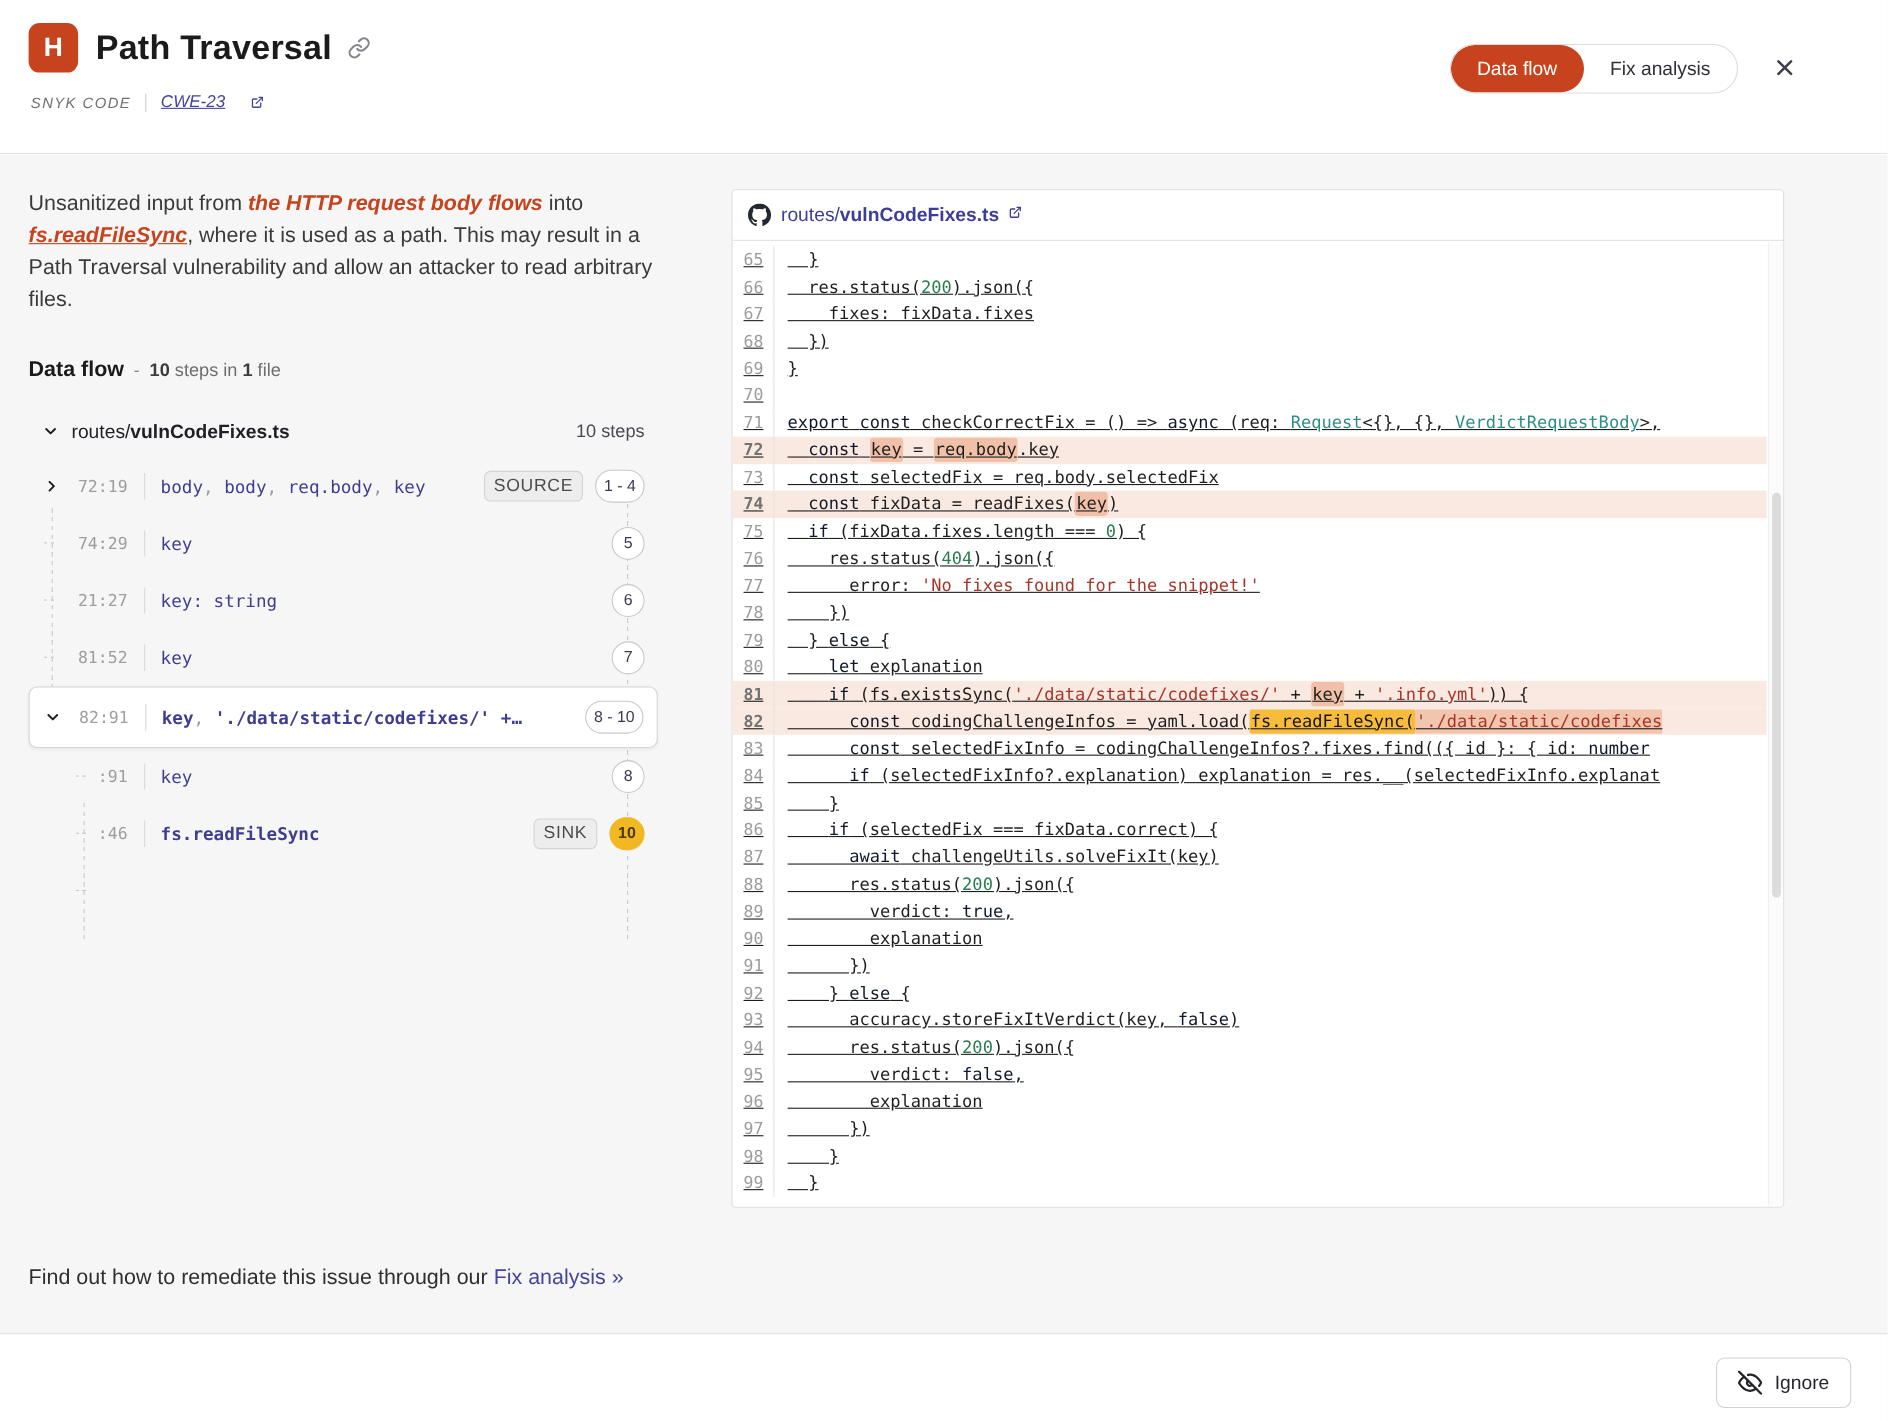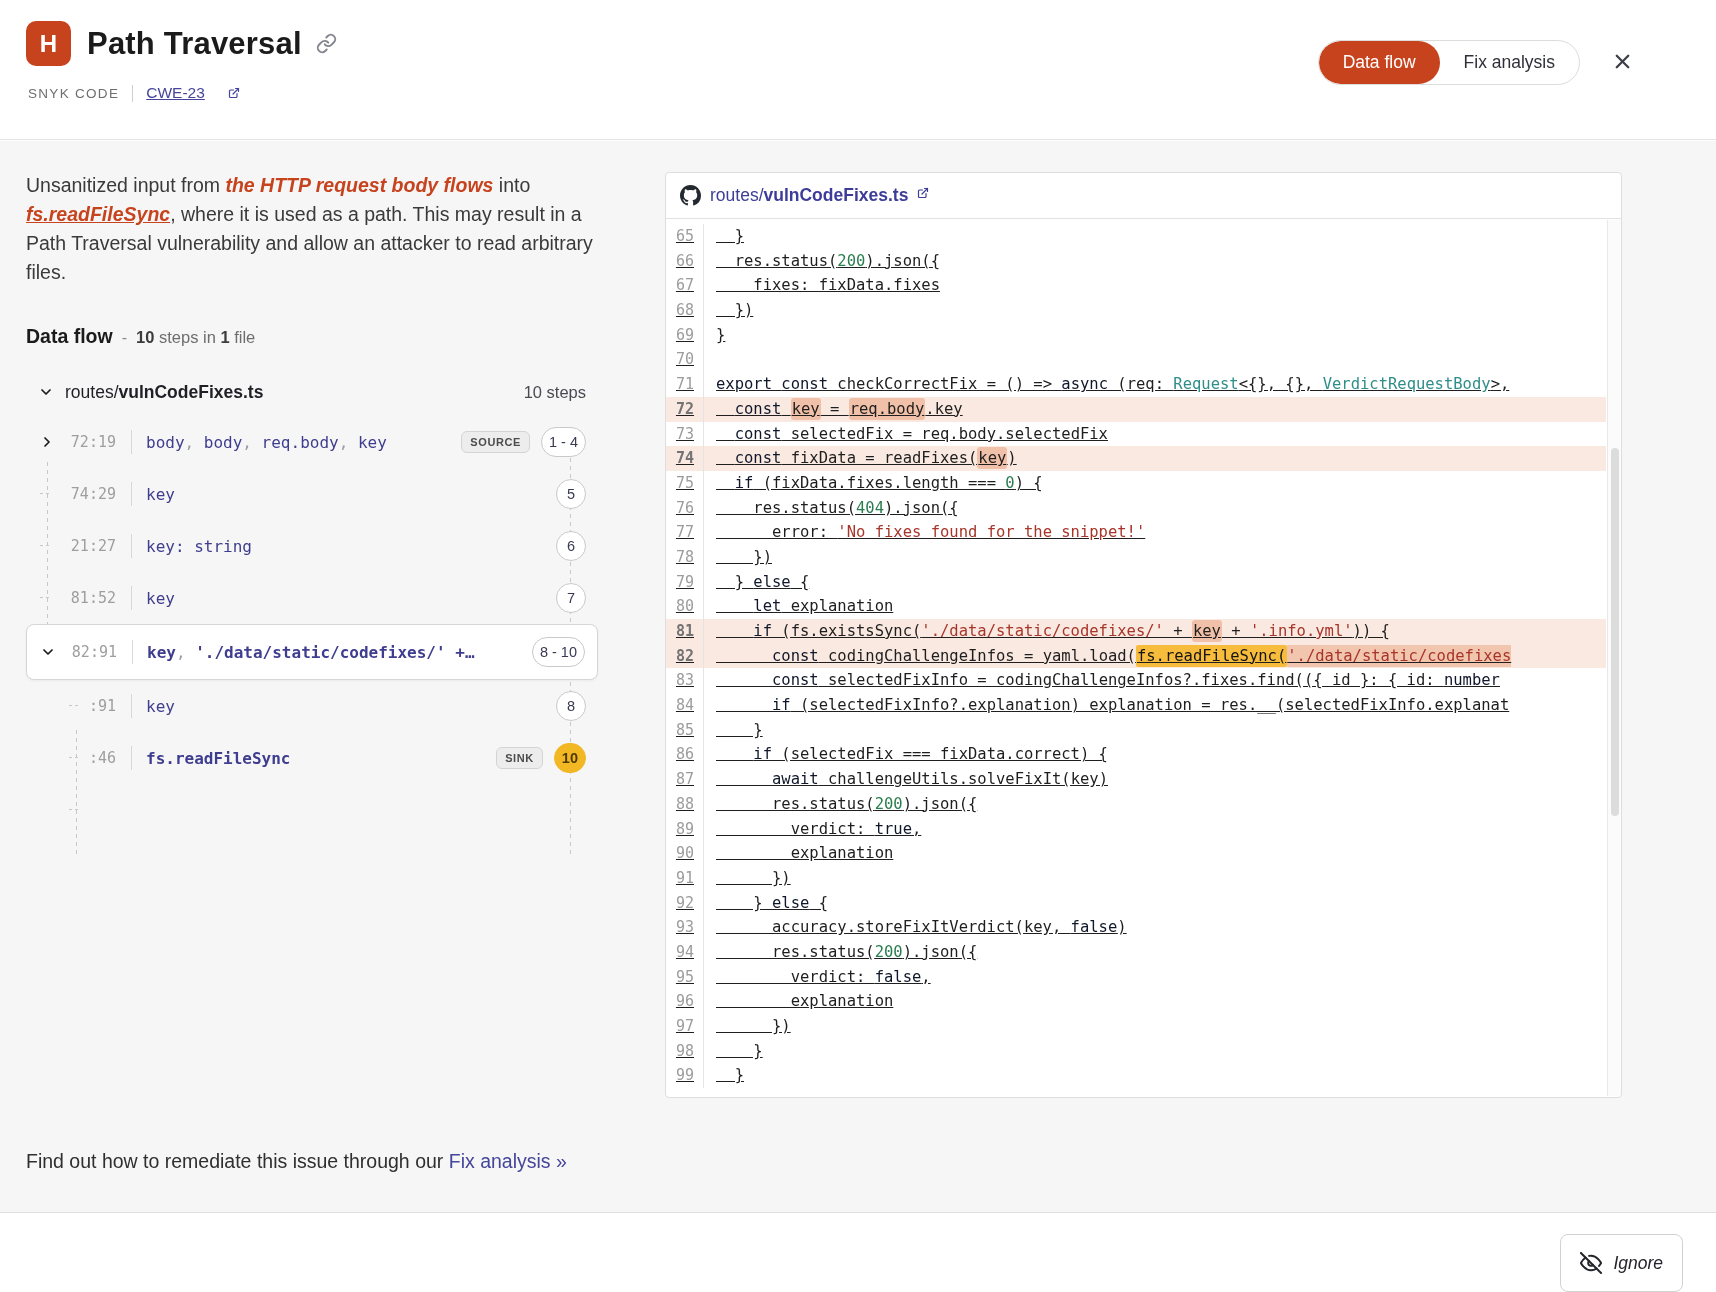--- a/index.html
+++ b/index.html
@@ -8,21 +8,21 @@
     width:1716px; height:1292px; position:relative; overflow:hidden;
     background:#ffffff; font-family:"Liberation Sans", sans-serif; color:#1f1f1f;
   }
 
   
   .hdr { position:absolute; top:0; left:0; right:0; height:140px; background:#fff; border-bottom:1px solid #e4e4e4; }
   .title-row { position:absolute; left:26px; top:21px; display:flex; align-items:center; gap:16px; }
   .sev-badge { width:45px; height:45px; border-radius:10px; background:#c7431d; color:#fff; font-weight:700; font-size:24px; display:flex; align-items:center; justify-content:center; }
   .page-title { margin:0; font-size:31px; font-weight:700; color:#1b1b1b; letter-spacing:.2px; }
   .link-ic { display:flex; align-items:center; margin-left:-2px; cursor:pointer; }
-  .meta-row { position:absolute; left:28px; top:84px; display:flex; align-items:center; gap:13px; }
+  .meta-row { position:absolute; left:28px; top:84px; display:flex; align-items:center; gap:13px;font-style:italic; }
   .src-label { font-size:13.5px; letter-spacing:1.3px; color:#6f6f6f; font-weight:500; }
   .meta-div { width:1px; height:17px; background:#cfcfcf; }
   .cwe { display:flex; align-items:center; gap:23px; font-size:15.5px; color:#45459c; text-decoration:underline; cursor:pointer; font-weight:500; }
   .tabs { position:absolute; top:40px; right:136px; display:flex; border:1px solid #dcdcdc; border-radius:26px; background:#fff; overflow:hidden; }
   .tab { font-family:inherit; font-size:17.5px; padding:11px 24px; border:none; background:transparent; color:#2f2f3a; border-radius:26px; cursor:pointer; }
   .tab.active { background:#c7431d; color:#fff; }
   .close-btn { position:absolute; top:48px; right:80px; background:none; border:none; padding:2px; cursor:pointer; line-height:0; }
 
   
   .content { position:absolute; top:141px; left:0; right:0; height:1071px; background:#f6f6f6; }
@@ -47,21 +47,21 @@
   .flow-row { height:52px; display:flex; align-items:center; cursor:pointer; position:relative; }
   .flow-row.card { height:56px; background:#fff; border:1px solid #d6d6d6; border-radius:8px; box-shadow:0 1px 3px rgba(0,0,0,.05); z-index:2; }
   .chev-zone { width:36px; flex-shrink:0; display:flex; align-items:center; padding-left:13px; }
   .loc { width:54px; flex-shrink:0; text-align:right; font:15px "DejaVu Sans Mono", monospace; color:#9e9e9e; }
   .vdiv { width:1px; height:24px; background:#d9d9d9; margin:0 14px 0 15px; flex-shrink:0; }
   .snippet { font:16px "DejaVu Sans Mono", monospace; white-space:pre; overflow:hidden; }
   .sn-c { color:#3e3d8f; }
   .sn-b { color:#3e3d8f; font-weight:700; }
   .sn-g { color:#9a9aa6; }
   .row-right { margin-left:auto; margin-right:12px; display:flex; align-items:center; gap:11px; flex-shrink:0; }
-  .flow-badge { font-size:11px; letter-spacing:.6px; color:#4c4c4c; background:#ededed; border:1px solid #d4d4d4; border-radius:6px; padding:4px 8px; font-weight:700; }
+  .flow-badge { font-size:16px; letter-spacing:.6px; color:#4c4c4c; background:#ededed; border:1px solid #d4d4d4; border-radius:6px; padding:4px 8px; font-weight:400; }
   .marker { position:relative; z-index:1; min-width:30px; height:30px; padding:0 7px; border-radius:15px; border:1px solid #c9c9c9; background:#fff; display:flex; align-items:center; justify-content:center; font-size:14.5px; color:#3a3a52; }
   .marker.sink { background:#f2b824; border-color:#f2b824; color:#4c3a05; font-weight:700; }
 
   .dash-v { position:absolute; width:1px; background-image:repeating-linear-gradient(to bottom,#c8c8c8 0 4px,transparent 4px 8px); z-index:0; }
   .dash-h { position:absolute; height:1px; width:10px; background-image:repeating-linear-gradient(to right,#c8c8c8 0 3px,transparent 3px 6px); z-index:0; }
   .dv1 { left:21px; top:46px; height:210px; }
   .dv2 { left:50px; top:314px; height:128px; }
   .dv3 { left:544px; top:42px; height:400px; }
 
   .find-out { position:absolute; left:26px; top:1009px; font-size:19.5px; color:#2f2f2f; }
@@ -85,21 +85,21 @@
   .tok-n { color:#2a7d4f; }
   .tok-t { color:#2e8e89; }
   .tok-m { background:#f0c0a8; border-radius:3px; padding:2px 1px; }
   .tok-y { background:#f8bc3d; border-radius:2px; padding:2px 1px; color:#141414; }
   .tok-sm { background:#f2c5ae; color:#a8352a; padding:2px 0; }
   .scroll-track { position:absolute; top:47px; right:0; bottom:1px; width:14px; border-left:1px solid #e8e8e8; background:#fbfbfb; border-radius:0 0 3px 0; cursor:pointer; }
   .scroll-thumb { position:absolute; left:3px; top:26%; height:42%; width:8px; border-radius:4px; background:#dcdcdc; }
 
   
   .footer-bar { position:absolute; top:1212px; left:0; right:0; height:80px; background:#fff; border-top:1px solid #dfdfdf; }
-  .ignore-btn { position:absolute; right:33px; top:21px; height:58px; display:flex; align-items:center; gap:11px; padding:0 19px; background:#fff; border:1px solid #d2d2d2; border-radius:8px; font-family:inherit; font-size:17.5px; color:#24242c; cursor:pointer;font-style:italic; }
+  .ignore-btn { position:absolute; right:33px; top:21px; height:46px; display:flex; align-items:center; gap:11px; padding:0 19px; background:#fff; border:1px solid #d2d2d2; border-radius:8px; font-family:inherit; font-size:17.5px; color:#24242c; cursor:pointer; }
 </style>
 </head>
 <body>
 
 <div class="hdr">
   <div class="title-row">
     <div class="sev-badge">H</div>
     <h1 class="page-title">Path Traversal</h1>
     <span class="link-ic">
       <svg width="21" height="21" viewBox="0 0 24 24" fill="none" stroke="#85858f" stroke-width="2.2" stroke-linecap="round" stroke-linejoin="round">

